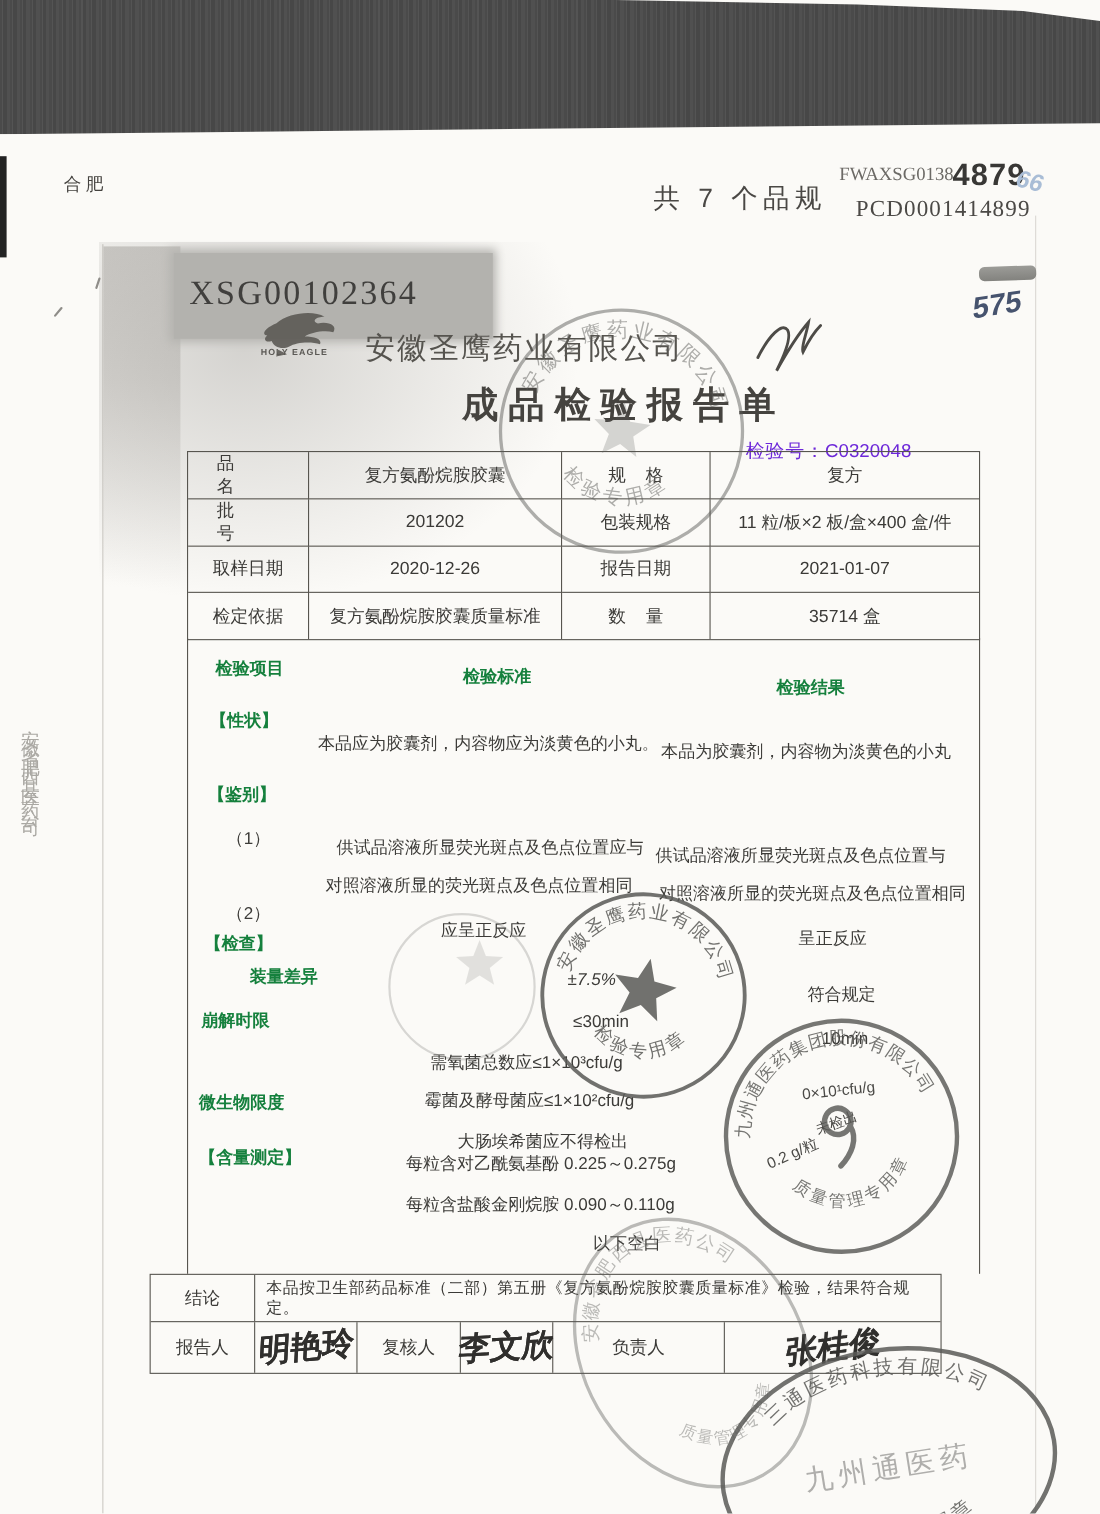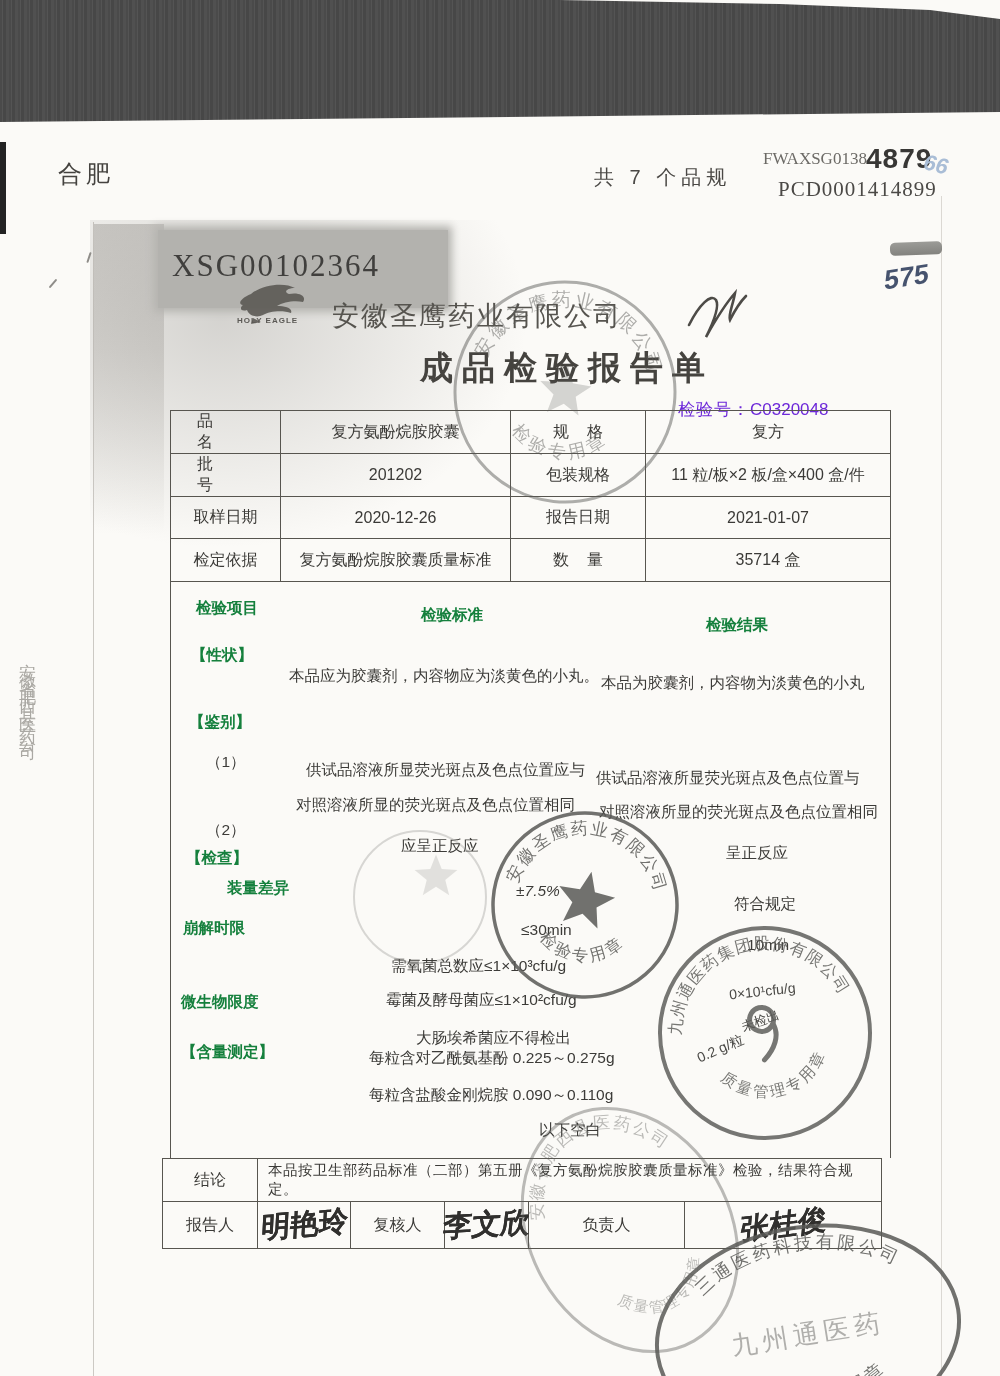--- a/index.html
+++ b/index.html
@@ -20,22 +20,22 @@
   #left-gray-band{left:94px;top:224px;width:70px;height:310px;
     background:linear-gradient(#cfcdc9 0%,#dcdad6 40%,rgba(238,236,232,0) 100%);}
   #top-wash{left:90px;top:220px;width:440px;height:330px;
     background:radial-gradient(ellipse at 30% 30%,rgba(150,148,144,.38),rgba(150,148,144,0) 70%);}
   #gray-box{left:158px;top:230px;width:290px;height:78px;background:#b3b2ae;box-shadow:0 0 8px 4px #b5b4b0;}
   #smudge{left:890px;top:242px;width:52px;height:13px;border-radius:5px;opacity:.85;
     background:linear-gradient(#8b8b87,#6d6d69);transform:rotate(-2deg);}
   .tickmark{width:2px;height:11px;background:#8f8d89;border-radius:2px;}
 
   
-  #region{left:58px;top:158px;font-size:24px;letter-spacing:4px;color:#44423f;}
-  #spec-count{left:594px;top:164px;font-size:20px;letter-spacing:5px;color:#4a4845;}
+  #region{left:58px;top:158px;font-size:16px;letter-spacing:4px;color:#44423f;}
+  #spec-count{left:594px;top:164px;font-size:24px;letter-spacing:5px;color:#4a4845;}
   #code-small{left:763px;top:149px;font-size:17px;color:#6c6a66;font-family:"Liberation Serif","DejaVu Serif",serif;}
   #code-big{left:866px;top:143px;font-size:28px;font-weight:bold;color:#383735;letter-spacing:1px;}
   #code-line2{left:778px;top:177px;font-size:21px;color:#4b4946;font-family:"Liberation Serif","DejaVu Serif",serif;letter-spacing:1px;}
   .ink-blue{color:#46536e;font-weight:600;}
   #hand-66{left:924px;top:152px;font-size:22px;color:#a9bdd6;transform:rotate(14deg) skewX(-8deg);}
   #hand-575{left:884px;top:262px;font-size:27px;transform:rotate(-9deg) skewX(-12deg);}
 
   
   #doc-no{left:172px;top:248px;font-size:31px;color:#403f3d;letter-spacing:2px;
     font-family:"Liberation Serif","DejaVu Serif",serif;}
@@ -57,21 +57,21 @@
   .spread-sm{letter-spacing:18px;padding-left:18px;}
   .val-sm{font-size:15.5px;}
 
   
   #items-box{left:170px;top:580px;width:719px;height:578px;
     border-left:1.6px solid #57554f;border-right:1.6px solid #57554f;}
   #items-box .t{position:absolute;font-size:15.5px;color:#3c3b38;white-space:nowrap;}
   #items-box .lbl{font-weight:bold;color:#15803d;}
 
   
-  #concl-table{left:162px;top:1158px;width:718px;border:1.6px solid #57554f;}
+  #concl-table{left:136px;top:1158px;width:718px;border:1.6px solid #57554f;}
   #concl-row1{display:grid;grid-template-columns:95px 1fr;height:42px;border-bottom:1.5px solid #57554f;}
   #concl-row2{display:grid;grid-template-columns:95px 93px 94px 84px 156px 1fr;height:46px;}
   #concl-table .cell{display:flex;align-items:center;justify-content:center;font-size:16px;
     border-right:1.5px solid #57554f;position:relative;}
   #concl-table .cell.txt{justify-content:flex-start;padding:0 10px;font-size:14.5px;letter-spacing:.5px;}
   #concl-table .cell.last-col{border-right:none;}
   .handwriting{font-weight:600;color:#302f2d;font-size:29px;white-space:nowrap;
     transform:rotate(-5deg) skewX(-8deg);text-shadow:0 0 .6px #302f2d;}
 
   

